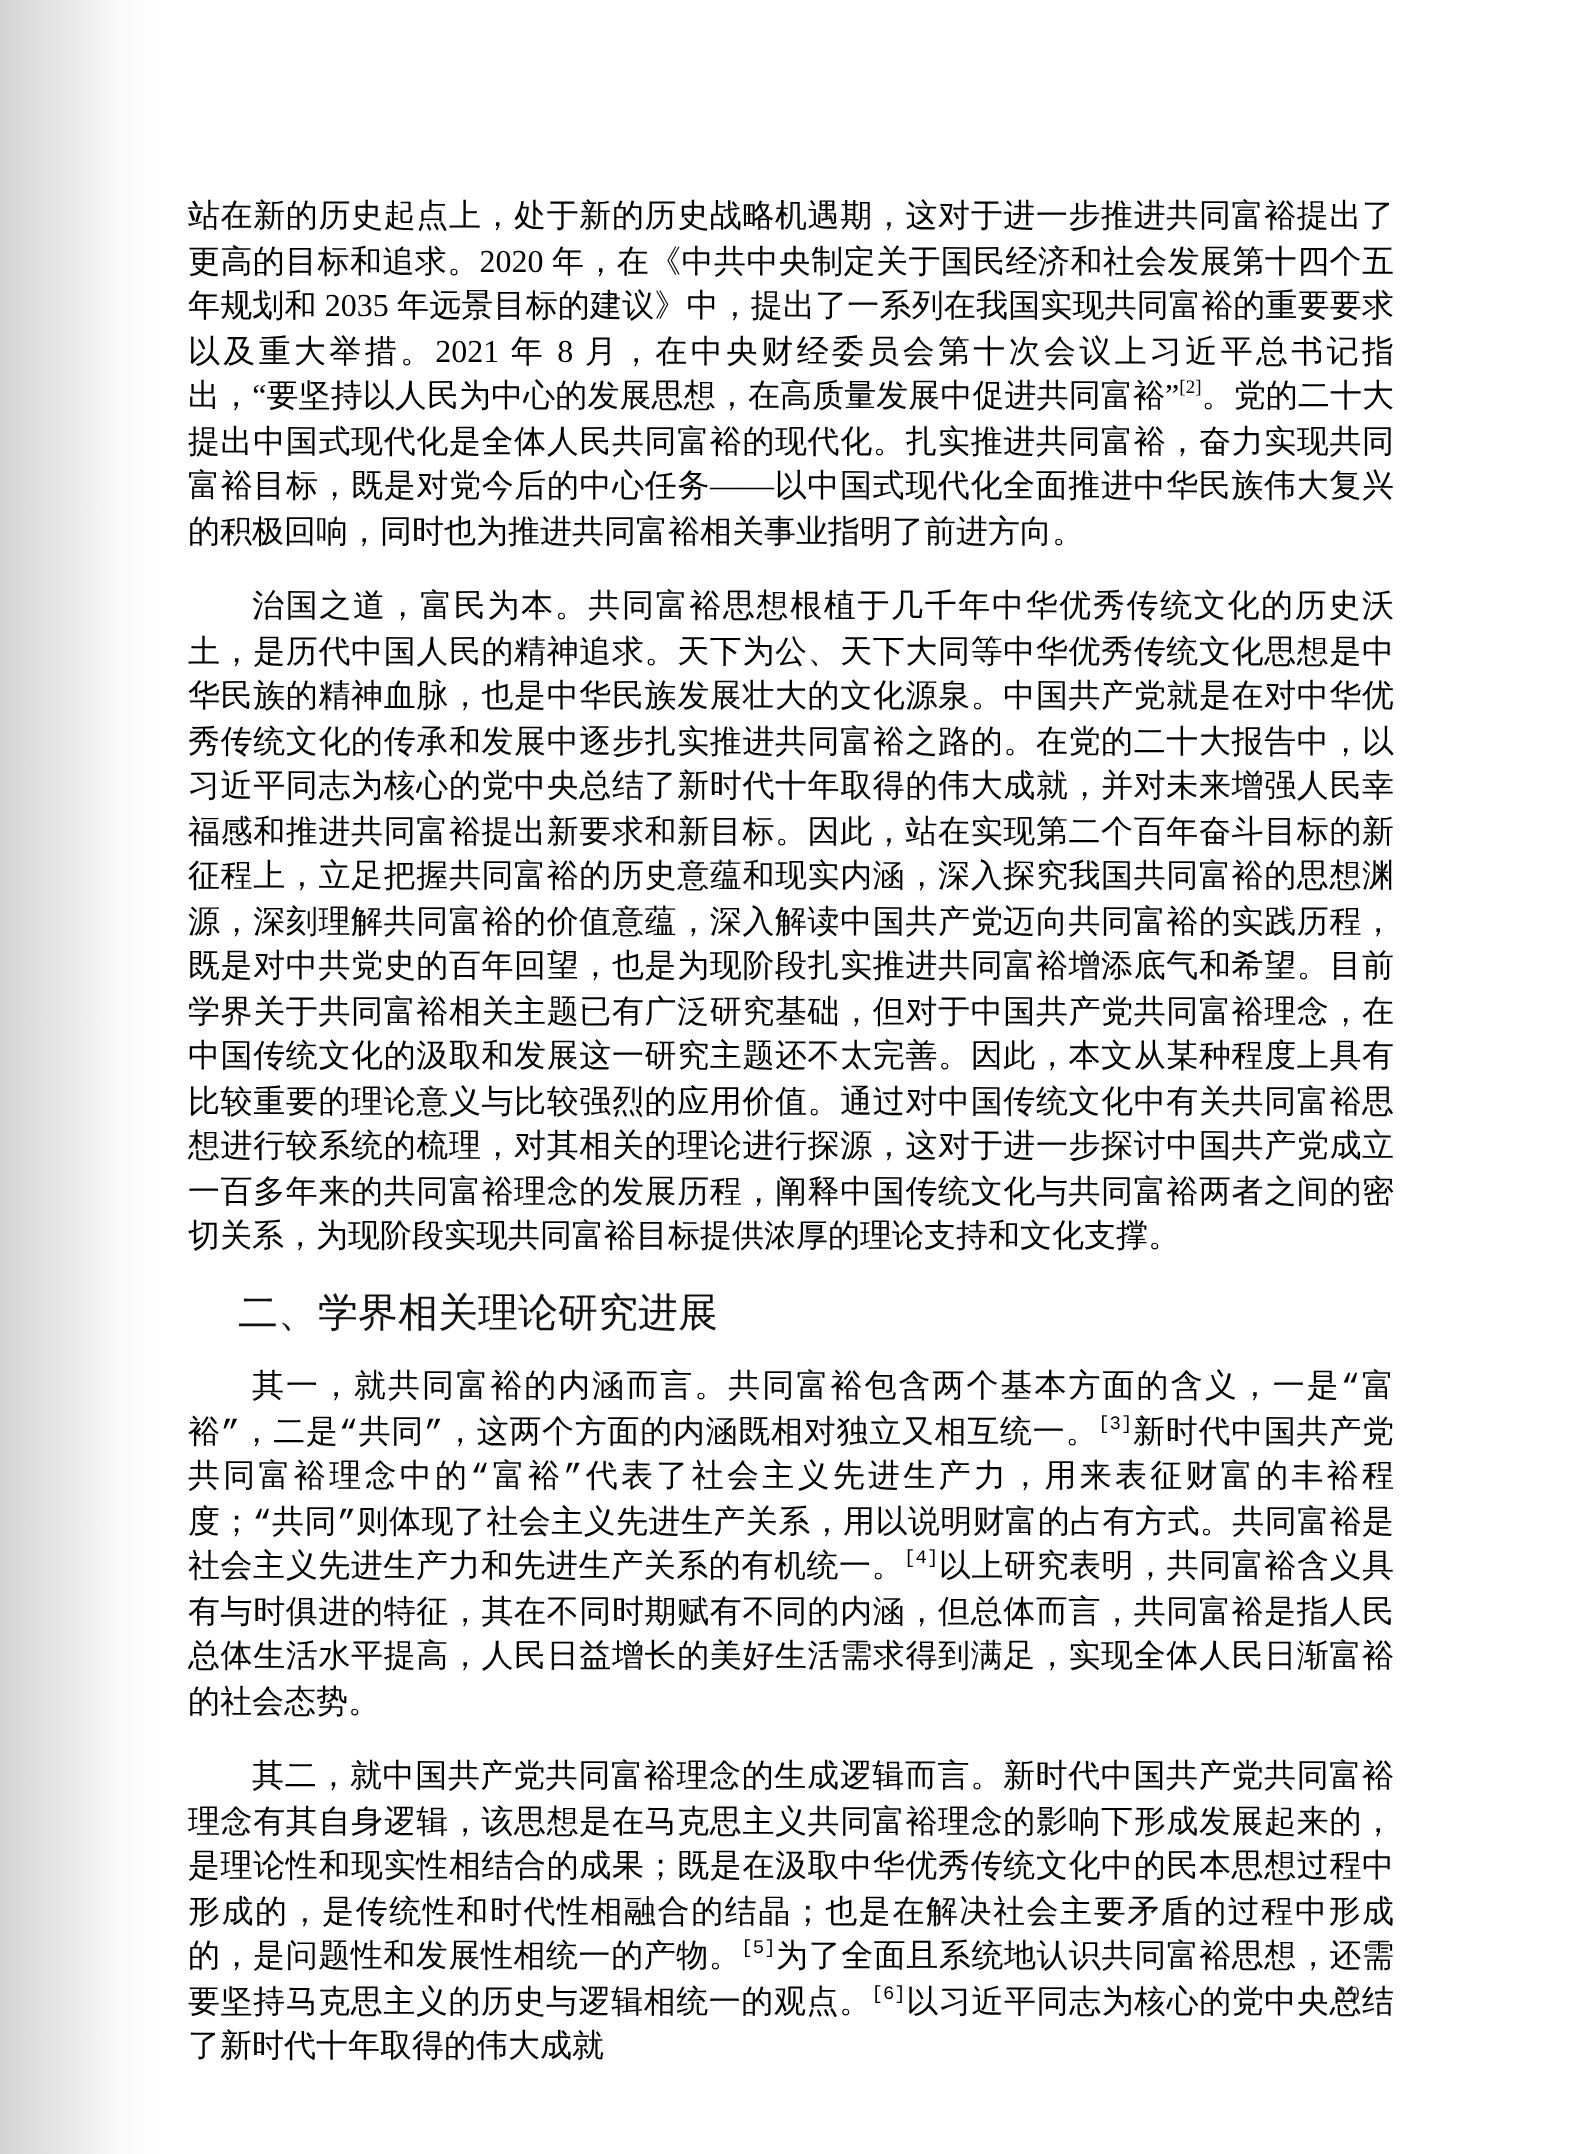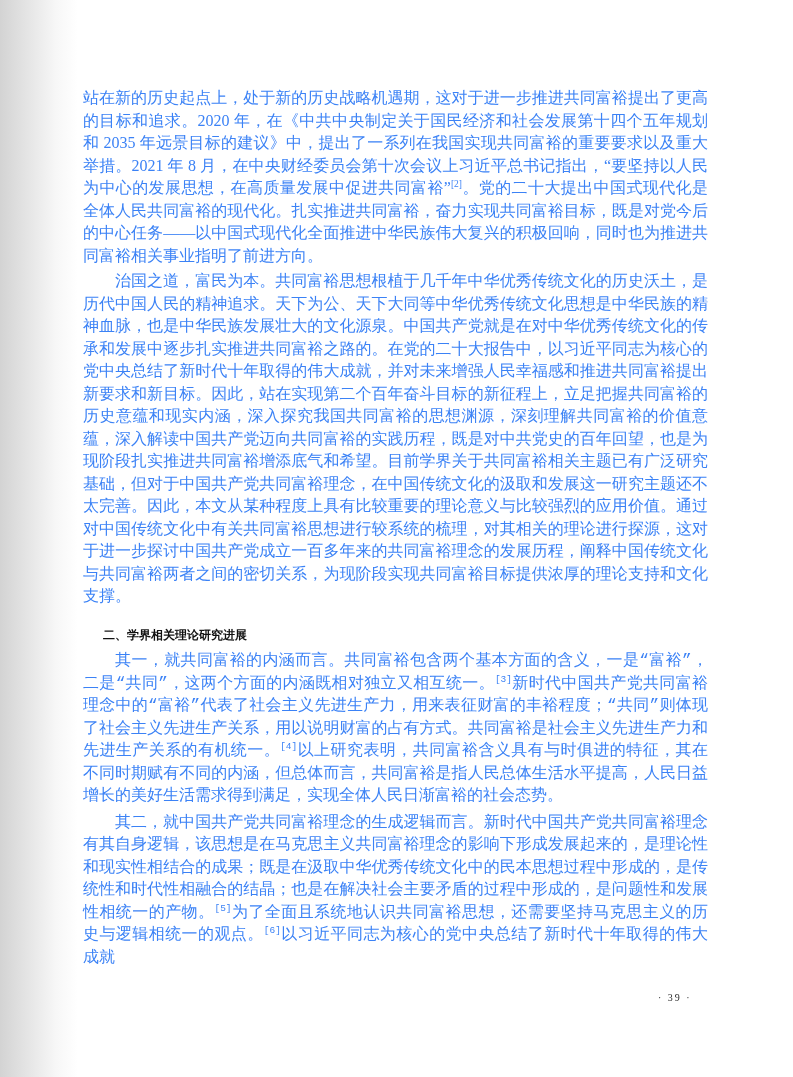--- a/index.html
+++ b/index.html
@@ -24,35 +24,35 @@
     background: linear-gradient(to right, #d3d3d3 0%, #e6e6e6 38%, #f7f7f7 72%, #ffffff 100%);
     pointer-events: none;
   }
   .text-column {
     position: absolute;
     left: 79px;
     top: 83px;
     width: 633px;
   }
   .para {
-    margin: 4px;
+    margin: 15px;
     font-size: 16px;
     line-height: 22.5px;
     text-align: justify;
     text-justify: inter-ideograph;
-    color: #3b82f6;
+    color: #000000;
   }
   .para.indent {
     text-indent: 2em;
     font-family: Liberation Mono, monospace;
   }
   .section-heading {
     font-family: "Liberation Sans", "DejaVu Sans", sans-serif;
-    font-weight: bold;
-    font-size: 12px;
+    font-weight: normal;
+    font-size: 20px;
     line-height: 22.5px;
     margin: 15px 0 0 0;
     text-indent: 2em;
     color: #111111;
   }
   sup.cite {
     font-size: 9.5px;
     line-height: 0;
     vertical-align: super;
     letter-spacing: 0;

